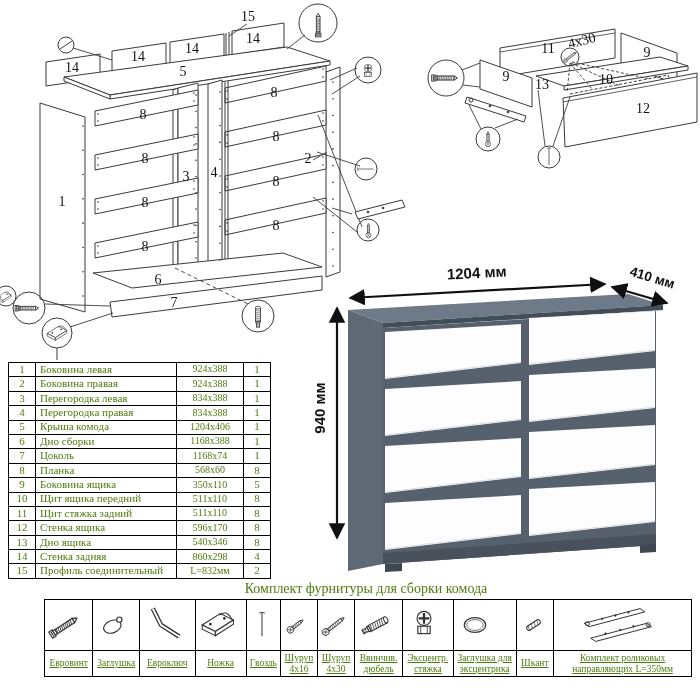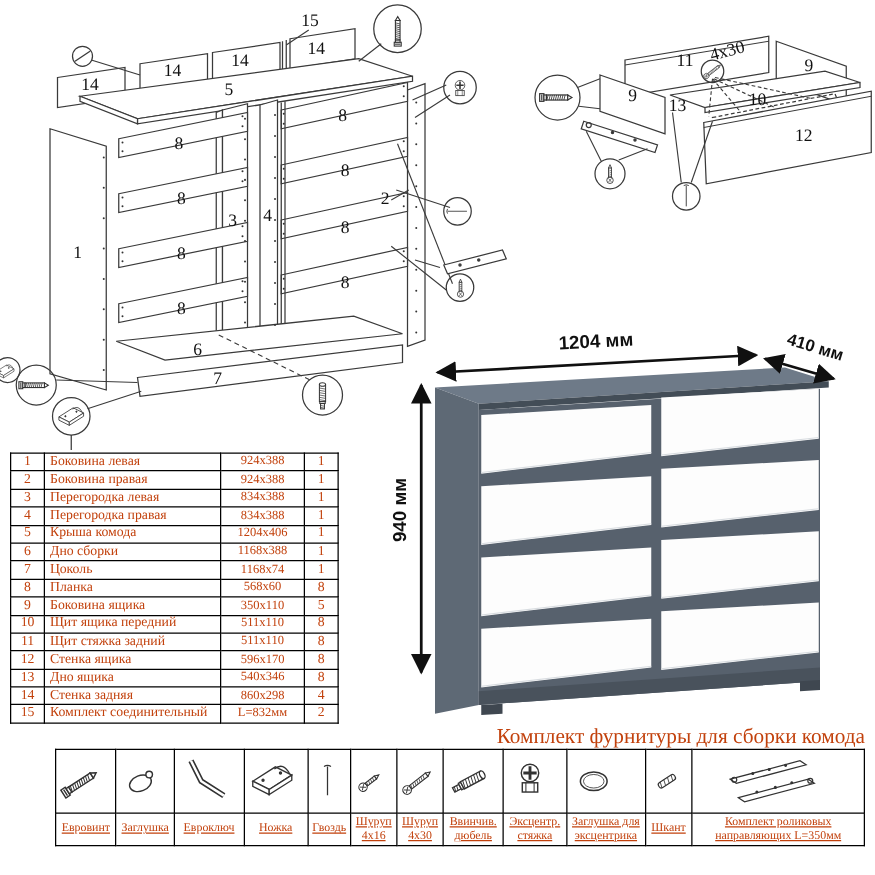--- a/index.html
+++ b/index.html
@@ -1,33 +1,33 @@
 <!DOCTYPE html>
 <html><head>
 <meta charset="utf-8">
 <style>
   html,body{margin:0;padding:0;background:#fff;}
   .page{position:relative;width:700px;height:700px;background:#fff;overflow:hidden;
-        font-family:"Liberation Serif",serif;color:#c2410c;}
+        font-family:"Liberation Serif",serif;color:#4d7c0f;}
   .abs{position:absolute;}
   svg{display:block;}
   .lineart{stroke:#3a3a3a;stroke-width:1;fill:#fff;}
   .dsvg text{font-family:"Liberation Serif",serif;fill:#111;}
   .partnum{font-size:14px;}
   .dim{font-family:"Liberation Sans",sans-serif;font-weight:700;fill:#101010;}
   
   #parts-table{border-collapse:collapse;table-layout:fixed;width:240px;}
   #parts-table td{border:1px solid #000;font-size:11px;line-height:1.05;height:13.4px;
                   padding:0 2px;overflow:hidden;white-space:nowrap;}
   #parts-table td.c-num{text-align:center;width:22px;}
   #parts-table td.c-name{width:134px;padding-left:4px;}
   #parts-table td.c-size{text-align:center;width:62px;font-size:10px;}
   #parts-table td.c-qty{text-align:center;width:22px;}
   
-  #hardware-title{text-align:right;font-size:17px;line-height:20px;height:20px;}
+  #hardware-title{text-align:center;font-size:14px;line-height:20px;height:20px;}
   #hardware-table{border-collapse:collapse;table-layout:fixed;margin-left:4px;text-decoration:underline;}
   #hardware-table td{border:1px solid #000;text-align:center;vertical-align:middle;
                      padding:0;overflow:hidden;}
   #hardware-table tr.r-icon td{height:50px;}
   #hardware-table tr.r-name td{height:25px;font-size:9.5px;line-height:1.08;white-space:pre-line;}
   #hardware-table tr.r-qty td{height:20px;font-size:15px;}
 </style>
 </head>
 <body>
 
@@ -491,21 +491,21 @@
           <td class="c-qty">8</td>
         </tr>
         <tr>
           <td class="c-num">14</td>
           <td class="c-name">Стенка задняя</td>
           <td class="c-size">860x298</td>
           <td class="c-qty">4</td>
         </tr>
         <tr>
           <td class="c-num">15</td>
-          <td class="c-name">Комплект соединительный</td>
+          <td class="c-name">Профиль соединительный</td>
           <td class="c-size">L=832мм</td>
           <td class="c-qty">2</td>
         </tr>
       </tbody>
   </table>
 
   <div class="abs" style="left:40px;top:579px;width:652px">
     <div id="hardware-title">Комплект фурнитуры для сборки комода</div>
     <table id="hardware-table">
       <tbody id="hardware-tbody">

